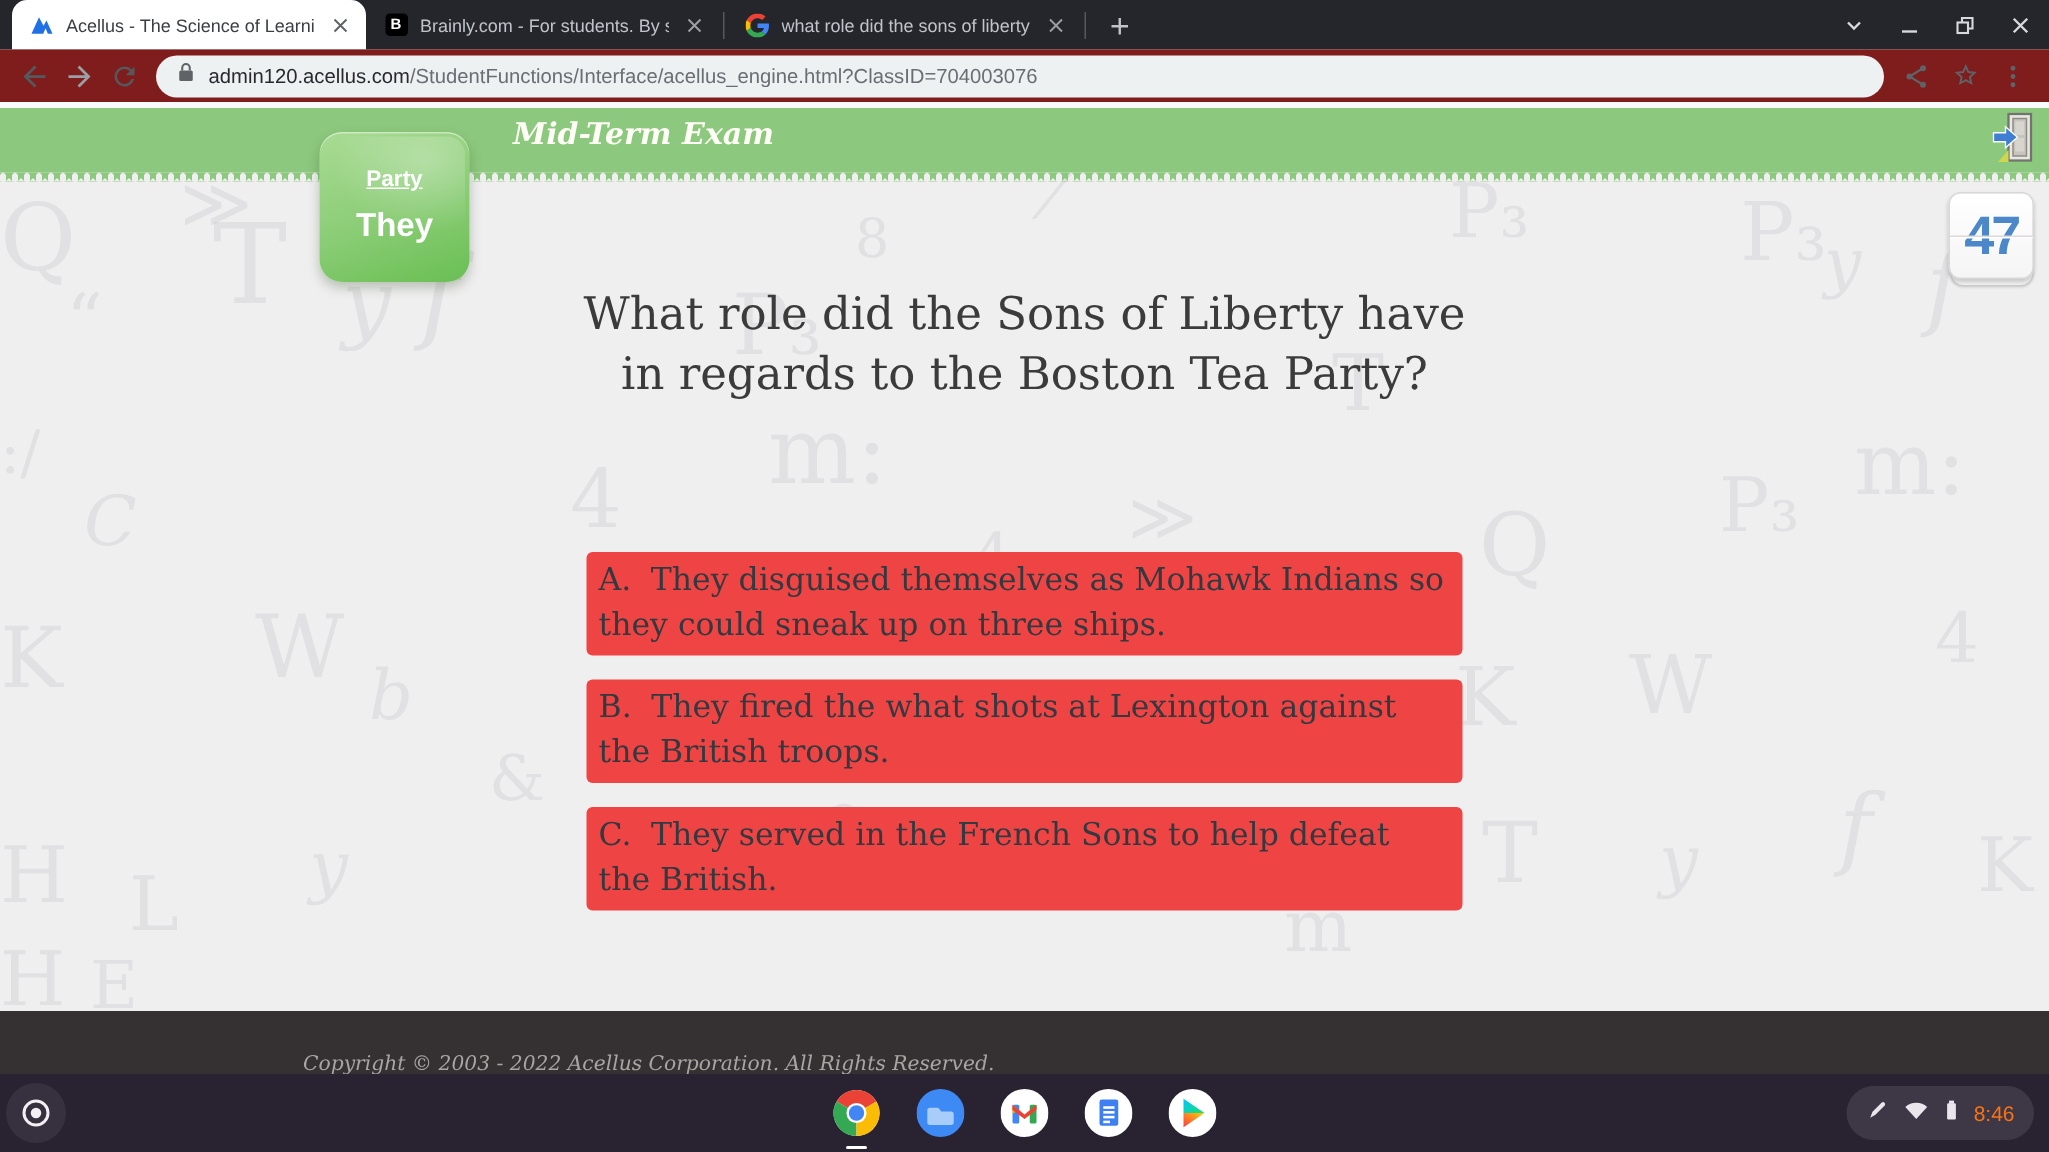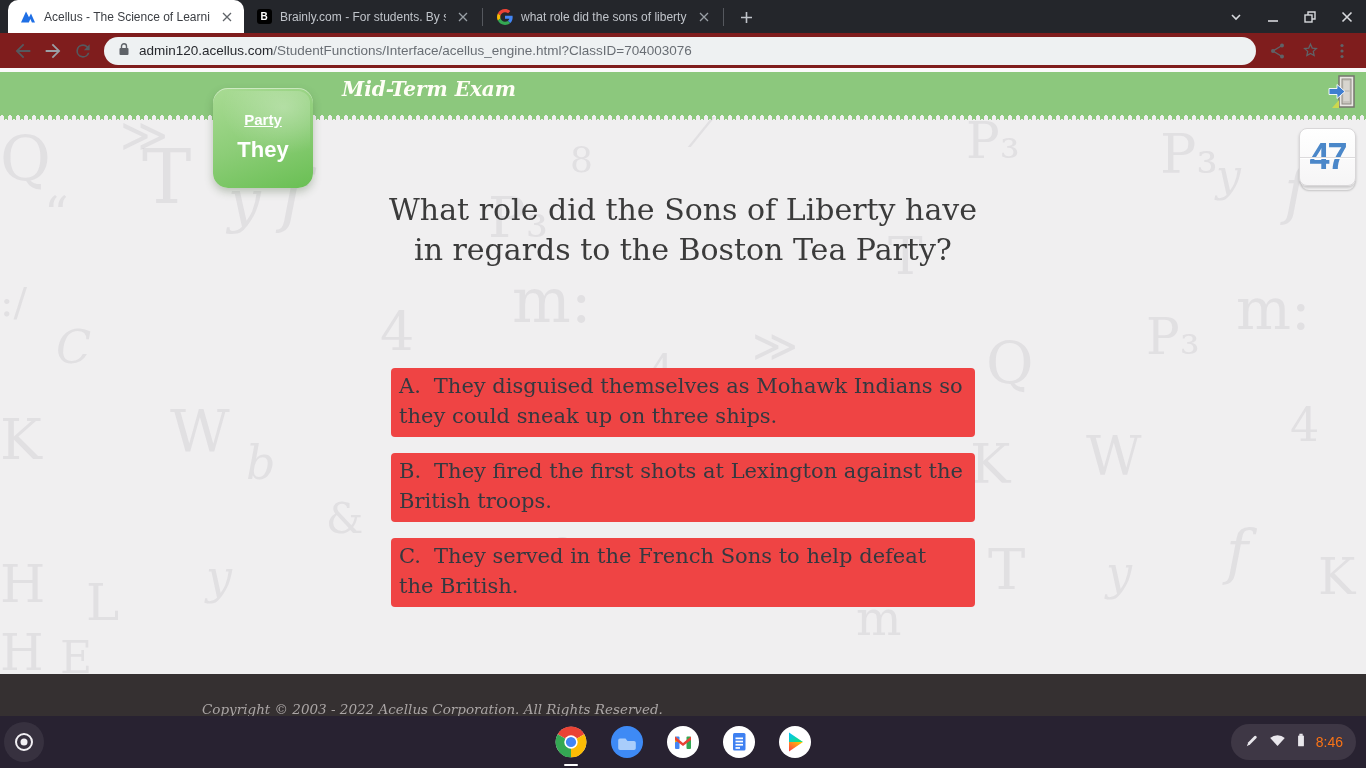--- a/index.html
+++ b/index.html
@@ -296,21 +296,21 @@
       <span class="counter-num">47</span>
     </div>
 
     <div class="question">What role did the Sons of Liberty have in regards to the Boston Tea Party?</div>
 
     <div class="answers">
       <div class="answer">
         <span class="ans-label">A.</span><span>They disguised themselves as Mohawk Indians so they could sneak up on three ships.</span>
       </div>
       <div class="answer">
-        <span class="ans-label">B.</span><span>They fired the first shots at Lexington against the British troops.</span>
+        <span class="ans-label">B.</span><span>They fired the what shots at Lexington against the British troops.</span>
       </div>
       <div class="answer">
         <span class="ans-label">C.</span><span>They served in the French Sons to help defeat the British.</span>
       </div>
     </div>
 
     <div class="page-footer">
       <span>Copyright © 2003 - 2022 Acellus Corporation.  All Rights Reserved.</span>
     </div>
   </div>

